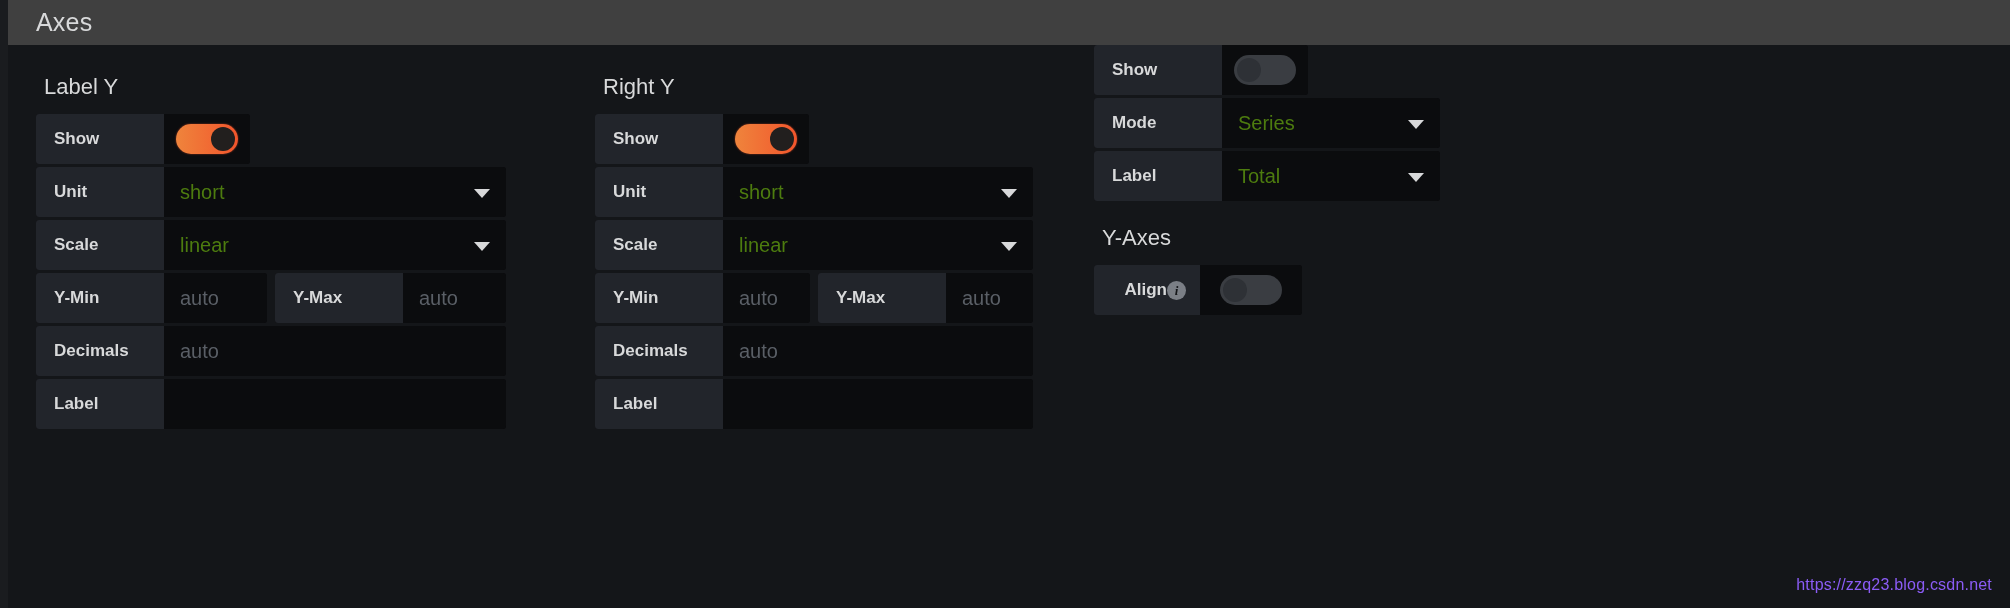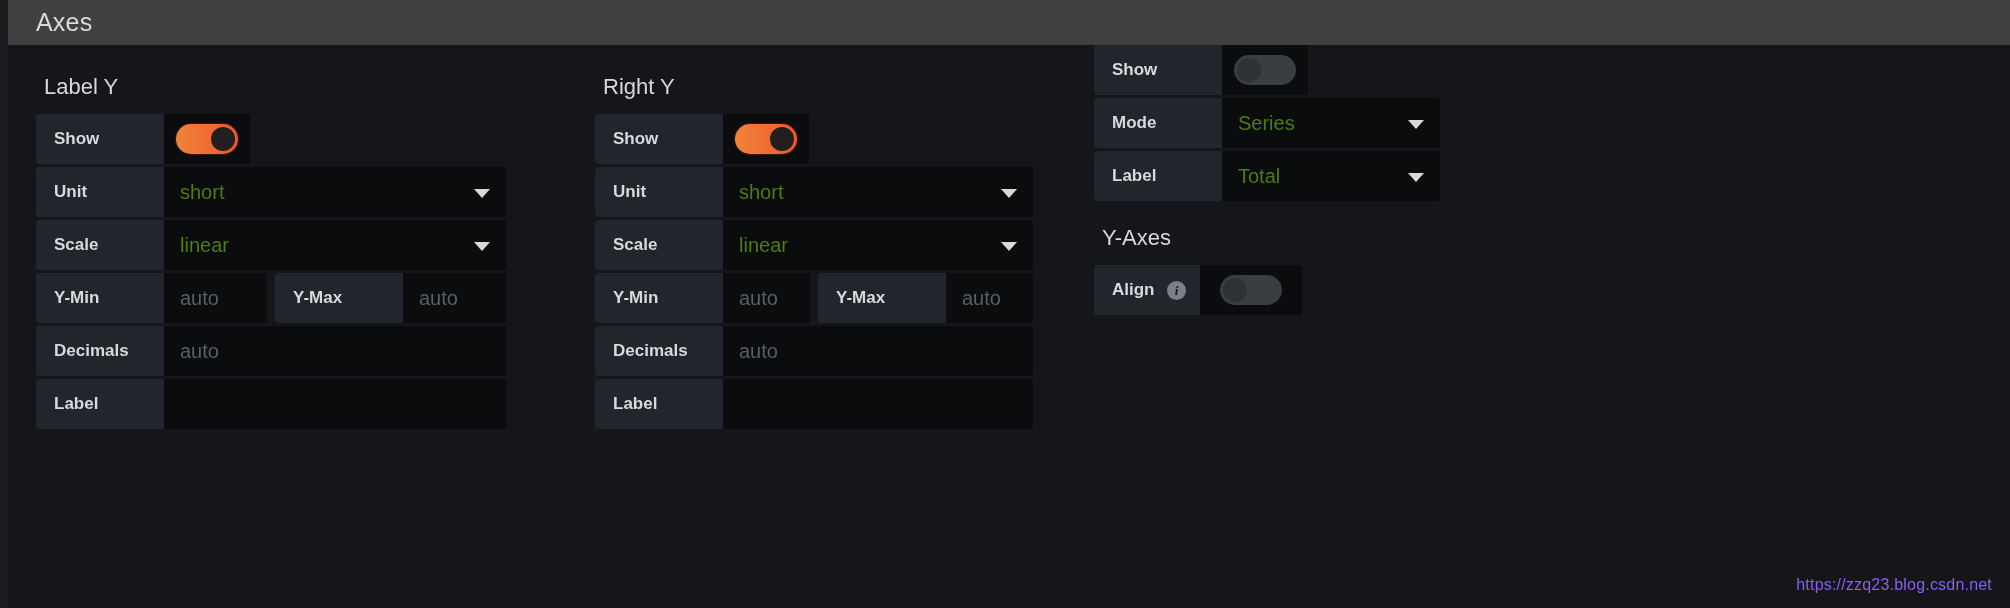--- a/index.html
+++ b/index.html
@@ -85,21 +85,21 @@
     display: flex;
     align-items: center;
     padding: 0 18px;
     white-space: nowrap;
     flex: 0 0 auto;
   }
   .lbl.w-lefty  { width: 128px; }
   .lbl.w-righty { width: 128px; }
   .lbl.w-xaxis  { width: 128px; }
   .lbl.w-small  { width: 128px; }
-  .lbl.w-align  { width: 106px; justify-content: space-between; padding-right: 14px; }
+  .lbl.w-align  { width: 106px; justify-content: flex-end; padding-right: 14px; }
 
   .fld {
     background: #0b0c0e;
     color: #4d7c0f;
     font-size: 20px;
     display: flex;
     align-items: center;
     padding: 0 16px;
     flex: 1 1 auto;
     min-width: 0;

